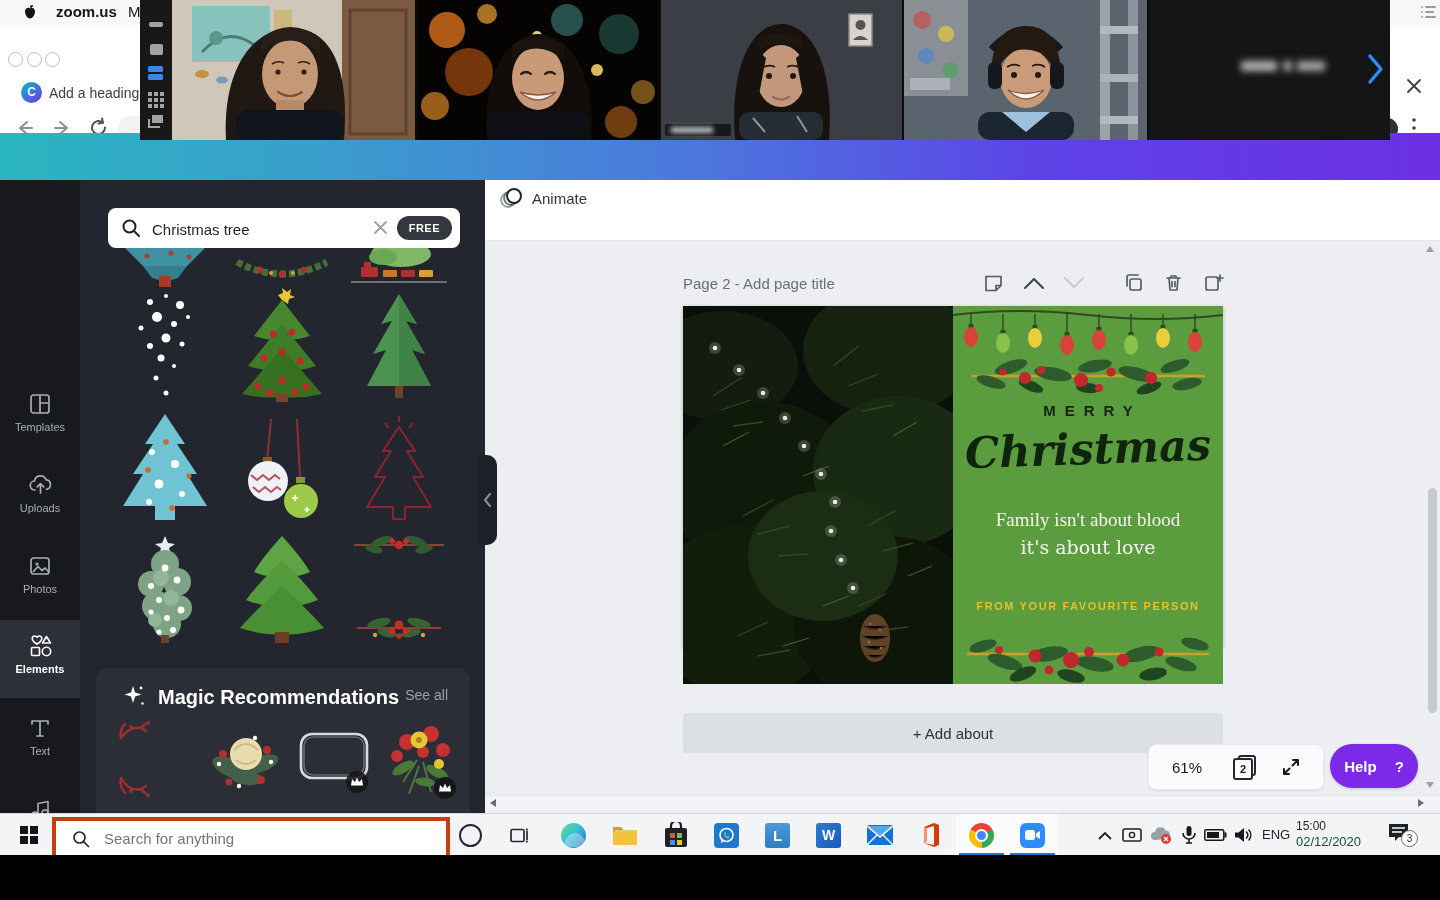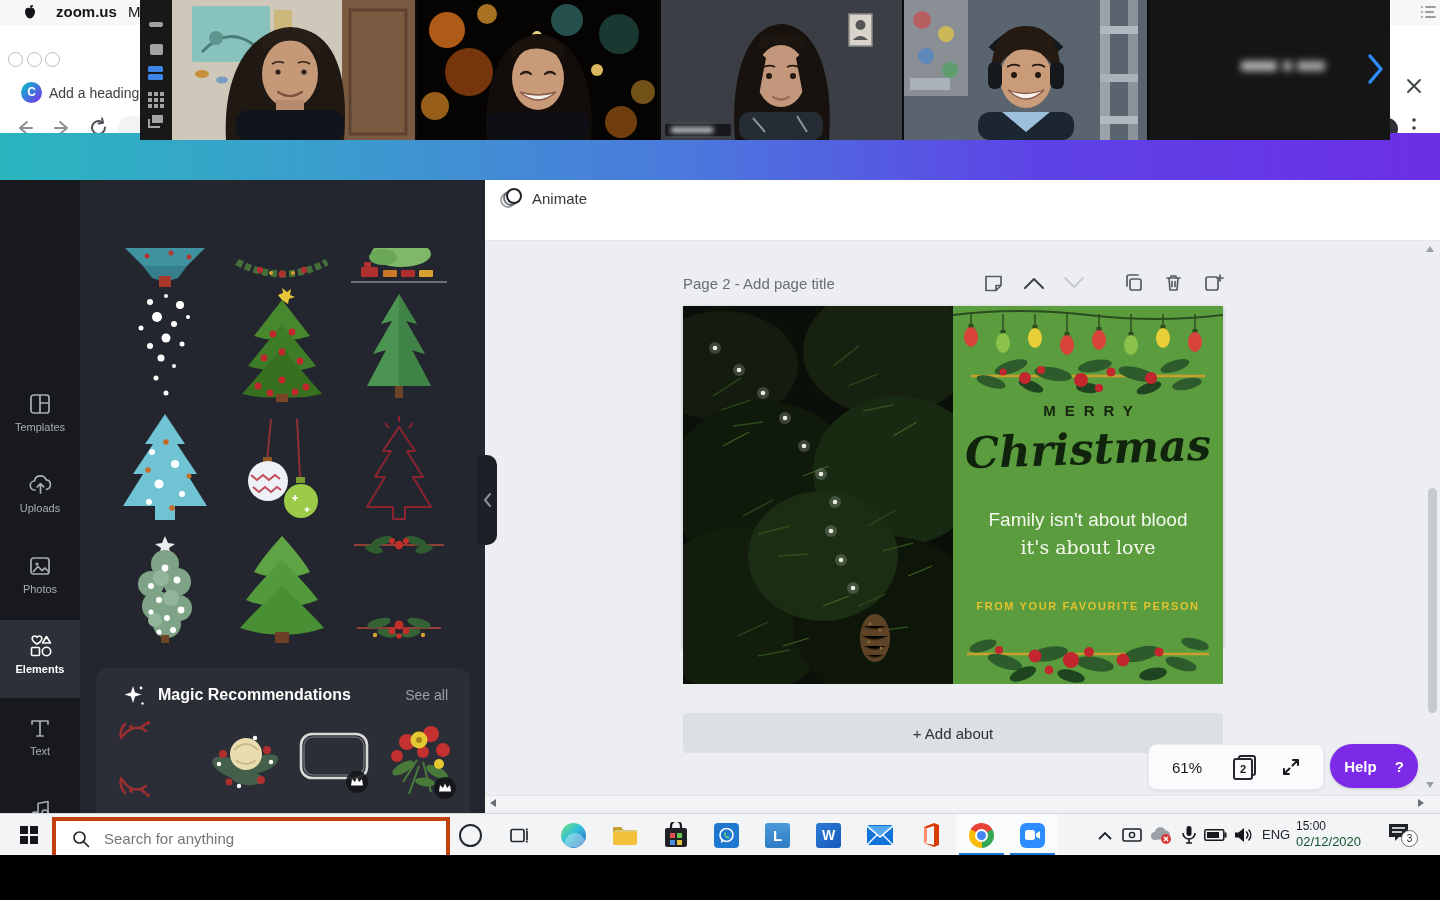--- a/index.html
+++ b/index.html
@@ -184,20 +184,35 @@
         <rect x="3" y="6" width="18" height="13" rx="2.5" stroke="#a9aeb5" stroke-width="1.7" fill="none"></rect>
         <path d="M10.5,9.5 L14.5,12.5 L10.5,15.5 Z" fill="#a9aeb5"></path>
       </svg>
 
   </div>
 
 </div>
 
 <div class="ab" style="left:80px;top:180px;width:405px;height:633px;background:#23262e">
 
+  <div class="ab" style="left:28px;top:28px;width:352px;height:40px;background:#fff;border-radius:8px">
+    <span class="ab" style="left:13px;top:10px">
+      <svg width="20" height="20" viewBox="0 0 20 20">
+          <circle cx="8.5" cy="8.5" r="6" stroke="#1e2125" stroke-width="2" fill="none"></circle>
+          <path d="M13,13 L18,18" stroke="#1e2125" stroke-width="2" stroke-linecap="round"></path>
+        </svg>
+    </span>
+    <input style="position: absolute; left: 42px; top: 0px; width: 210px; height: 40px; border: 0px; outline: 0px; font-size: 15px; color: rgb(30, 33, 37); font-family: &quot;Liberation Sans&quot;, sans-serif; background: transparent;" value="Christmas tree">
+    <span class="ab" style="left:264px;top:11px">
+      <svg width="17" height="17" viewBox="0 0 17 17">
+          <path d="M3,3 L14,14 M14,3 L3,14" stroke="#9aa0a6" stroke-width="1.8" stroke-linecap="round"></path>
+        </svg>
+    </span>
+    <span class="ab" style="right:8px;top:8px;padding:0 12px;height:24px;line-height:24px;background:#34373e;color:#fff;border-radius:13px;font-size:11px;font-weight:bold;letter-spacing:.5px">FREE</span>
+  </div>
 
   <div class="cell" style="left:30px;top:66px;width:110px;height:42px;overflow:hidden">
     <svg width="100" height="40" viewBox="0 0 100 40">
         <path d="M10,0 L90,0 L72,18 Q50,25 28,18 Z" fill="#3f93a0"></path>
         <path d="M28,18 L72,18 L63,30 Q50,35 37,30 Z" fill="#357f8c"></path>
         <rect x="44" y="28" width="12" height="11" fill="#a8382c"></rect>
         <circle cx="32" cy="8" r="2.5" fill="#b0392e"></circle>
         <circle cx="56" cy="5" r="2.5" fill="#b0392e"></circle>
         <circle cx="74" cy="9" r="2.5" fill="#b0392e"></circle>
       </svg>
@@ -398,21 +413,21 @@
   </div>
 
   <div class="ab" style="left:16px;top:488px;width:374px;height:145px;background:#2b2e37;border-radius:12px 12px 0 0">
     <span class="ab" style="left:26px;top:16px">
       <svg width="24" height="24" viewBox="0 0 24 24">
           <path d="M11,2 L13,8.5 L19.5,10.5 L13,12.5 L11,19 L9,12.5 L2.5,10.5 L9,8.5 Z" fill="#fff"></path>
           <circle cx="19" cy="4" r="1.4" fill="#fff"></circle>
           <circle cx="20.5" cy="19.5" r="1.2" fill="#fff"></circle>
         </svg>
     </span>
-    <span class="ab" style="left:62px;top:18px;color:#fff;font-size:16px;font-weight:bold">Magic Recommendations</span>
+    <span class="ab" style="left:62px;top:18px;color:#fff;font-size:20px;font-weight:bold">Magic Recommendations</span>
     <span class="ab" style="right:22px;top:19px;color:#9aa0a8;font-size:14px;cursor:pointer">See all</span>
 
     <div class="cell" style="left:18px;top:44px;width:82px;height:90px">
       <svg width="80" height="86" viewBox="0 0 80 86">
           <g stroke="#9c2f2f" stroke-width="2.5" fill="none" stroke-linecap="round">
             <path d="M6,22 Q14,10 26,12 M6,22 Q4,14 10,8 M26,12 l4,-4 m-4,4 l5,3"></path>
             <path d="M6,62 Q14,76 26,73 M6,62 Q4,70 10,77 M26,73 l4,4 m-4,-4 l5,-3"></path>
           </g>
           <g fill="#9c2f2f">
             <circle cx="16" cy="11" r="2"></circle>
@@ -643,21 +658,21 @@
             <circle cx="128" cy="30" r="7"></circle>
             <circle cx="158" cy="22" r="4.6"></circle>
             <circle cx="198" cy="28" r="6"></circle>
             <circle cx="50" cy="22" r="3.6"></circle>
             <circle cx="146" cy="38" r="4"></circle>
           </g>
       </svg>
 
       <div class="ab" style="left:0;top:96px;width:270px;text-align:center;font-size:15px;font-weight:bold;letter-spacing:9px;color:#16250f;text-indent:9px">MERRY</div>
       <div class="ab" style="left:0;top:118px;width:270px;text-align:center;font-family:'DejaVu Serif',serif;font-style:italic;font-weight:bold;font-size:43px;color:#10230c;transform:rotate(-2deg)">Christmas</div>
-      <div class="ab" style="left:0;top:203px;width:270px;text-align:center;font-family:Liberation Sans, sans-serif;font-size:19px;color:#f4f8ee">Family isn't about blood</div>
+      <div class="ab" style="left:0;top:203px;width:270px;text-align:center;font-family:Liberation Serif, serif;font-size:19px;color:#f4f8ee">Family isn't about blood</div>
       <div class="ab" style="left:0;top:230px;width:270px;text-align:center;font-family:'DejaVu Serif',serif;font-size:19px;color:#f4f8ee">it's about love</div>
       <div class="ab" style="left:0;top:294px;width:270px;text-align:center;font-size:11px;font-weight:bold;letter-spacing:1.6px;color:#e2c22f">FROM YOUR FAVOURITE PERSON</div>
 
       <svg class="ab" style="left:0;top:320px" width="270" height="58" viewBox="0 0 270 58">
         <path d="M14,28 H256" stroke="#c9a02c" stroke-width="2.4"></path>
         <g fill="#2d5b2b">
             <ellipse cx="52" cy="36" rx="18" ry="6.5" transform="rotate(18 52 36)"></ellipse>
             <ellipse cx="96" cy="28" rx="19" ry="7" transform="rotate(-10 96 28)"></ellipse>
             <ellipse cx="142" cy="38" rx="19" ry="7" transform="rotate(10 142 38)"></ellipse>
             <ellipse cx="188" cy="28" rx="19" ry="7" transform="rotate(-14 188 28)"></ellipse>

